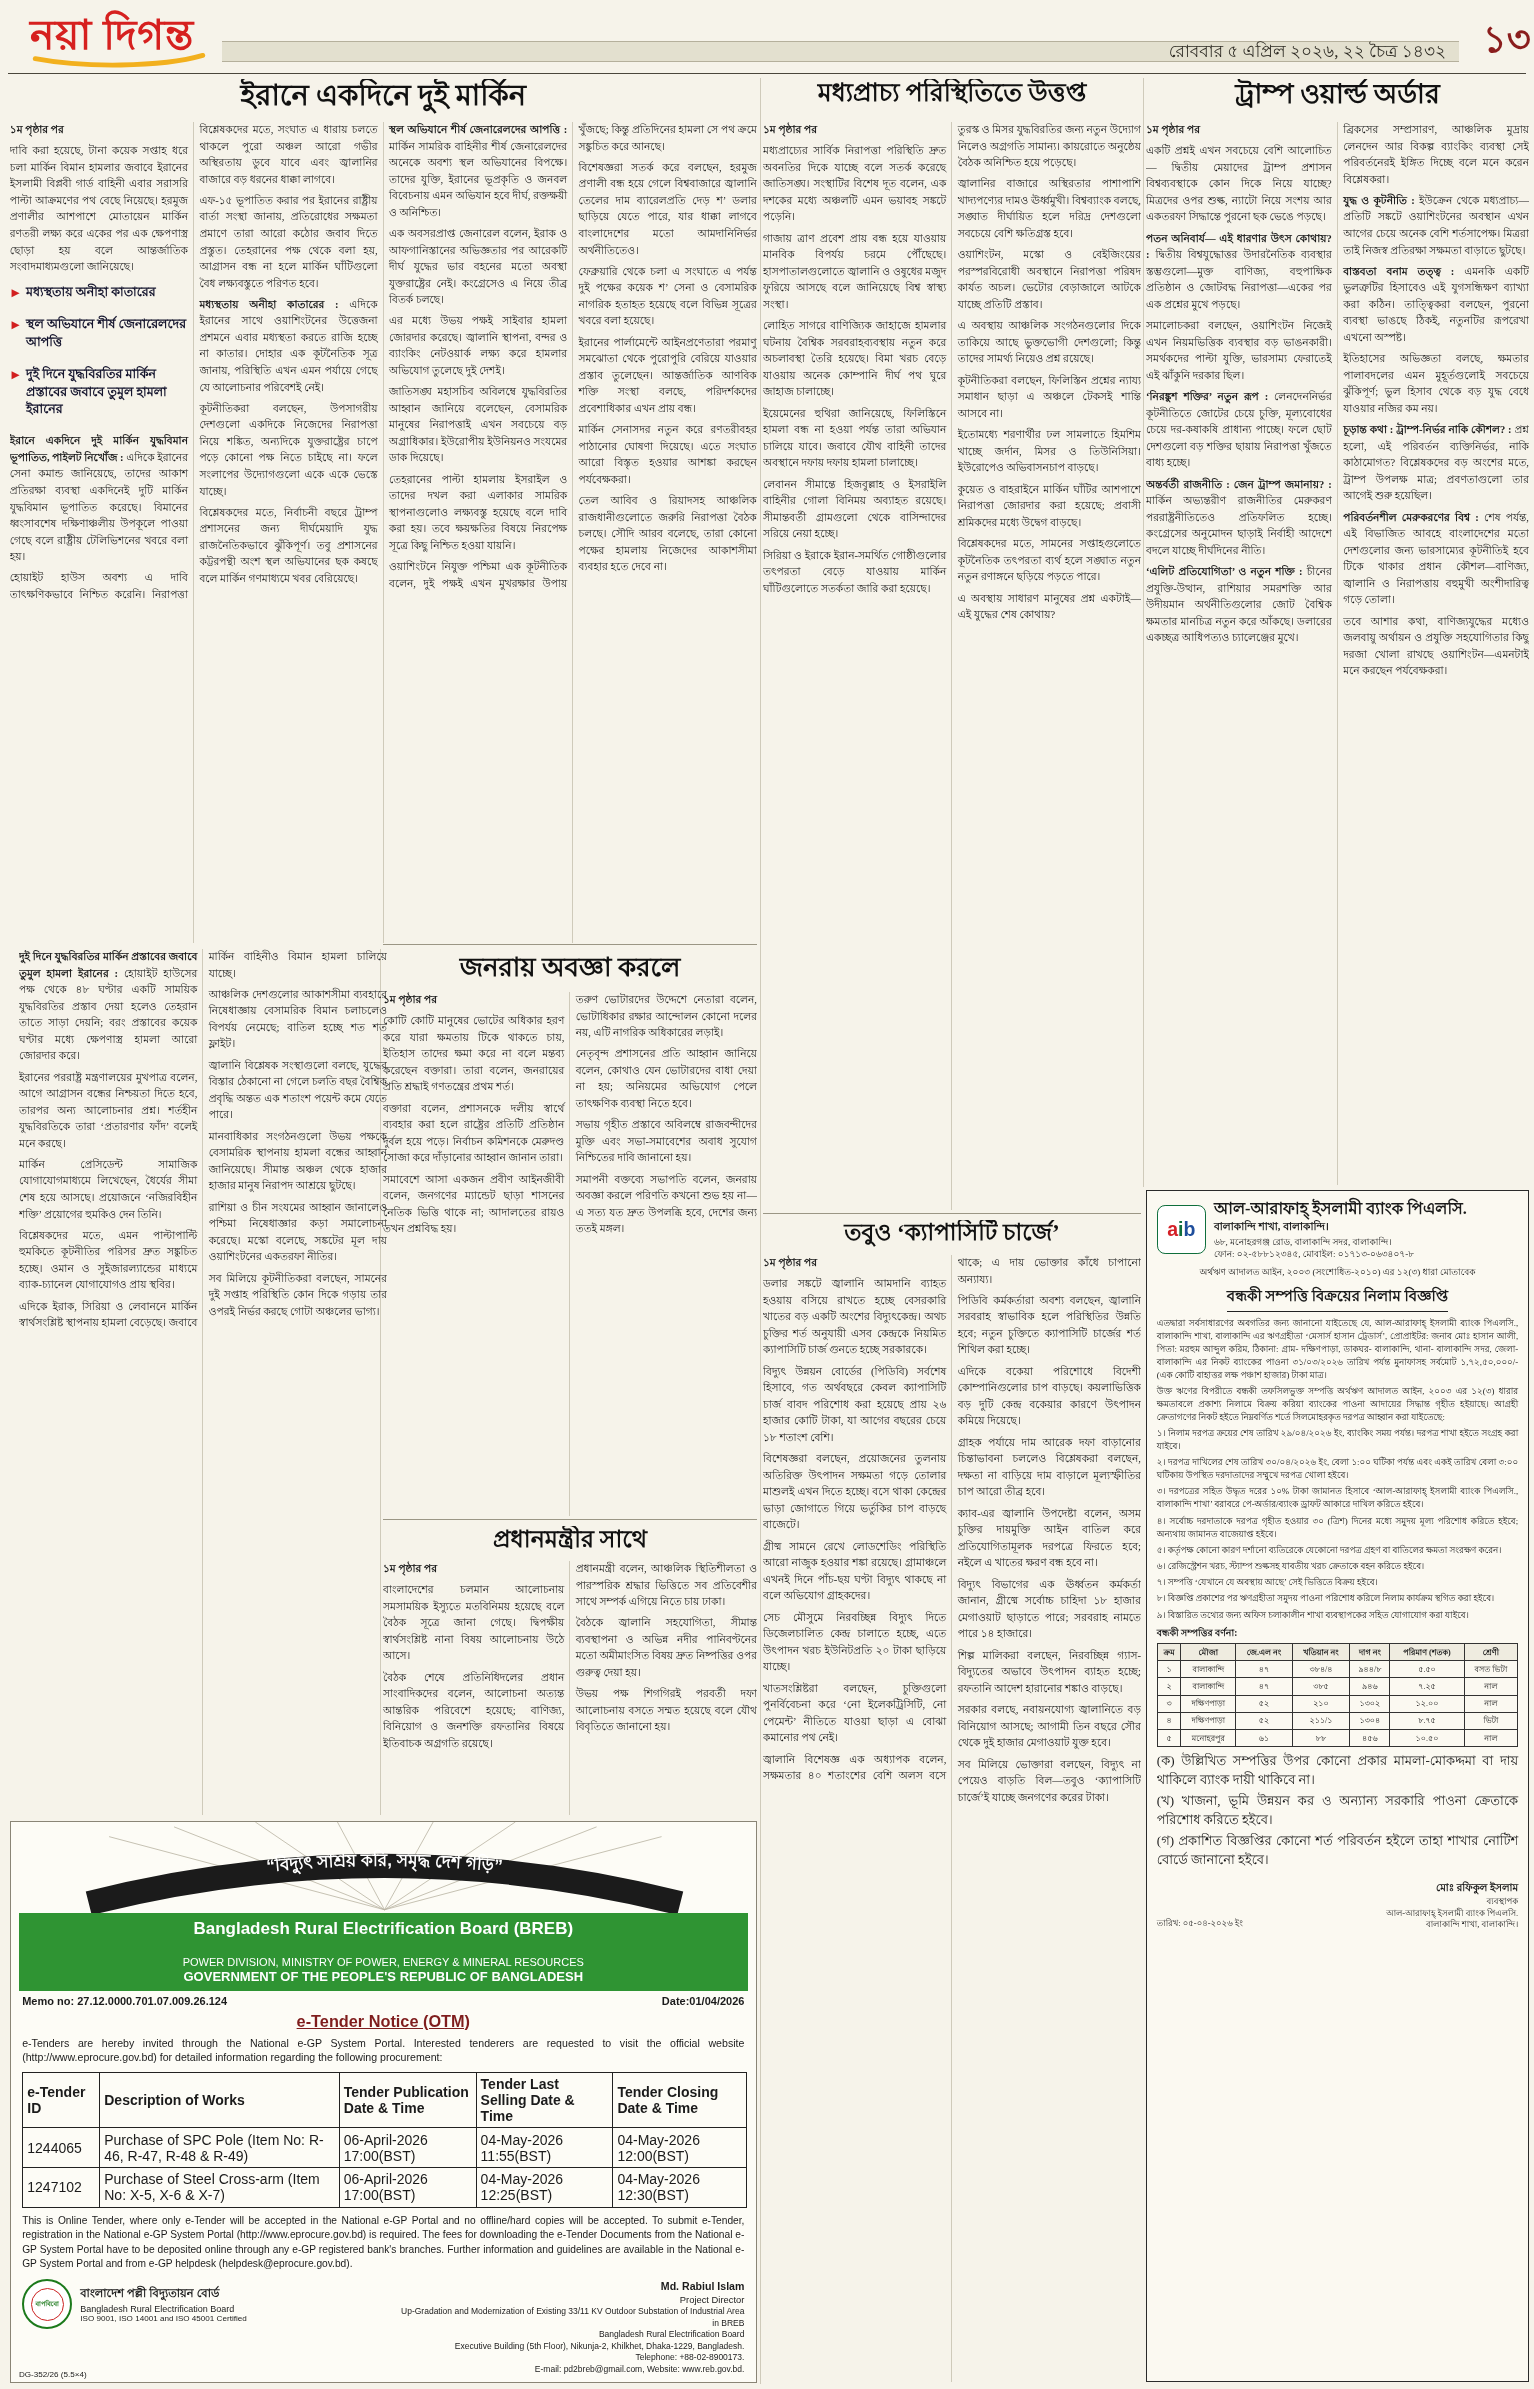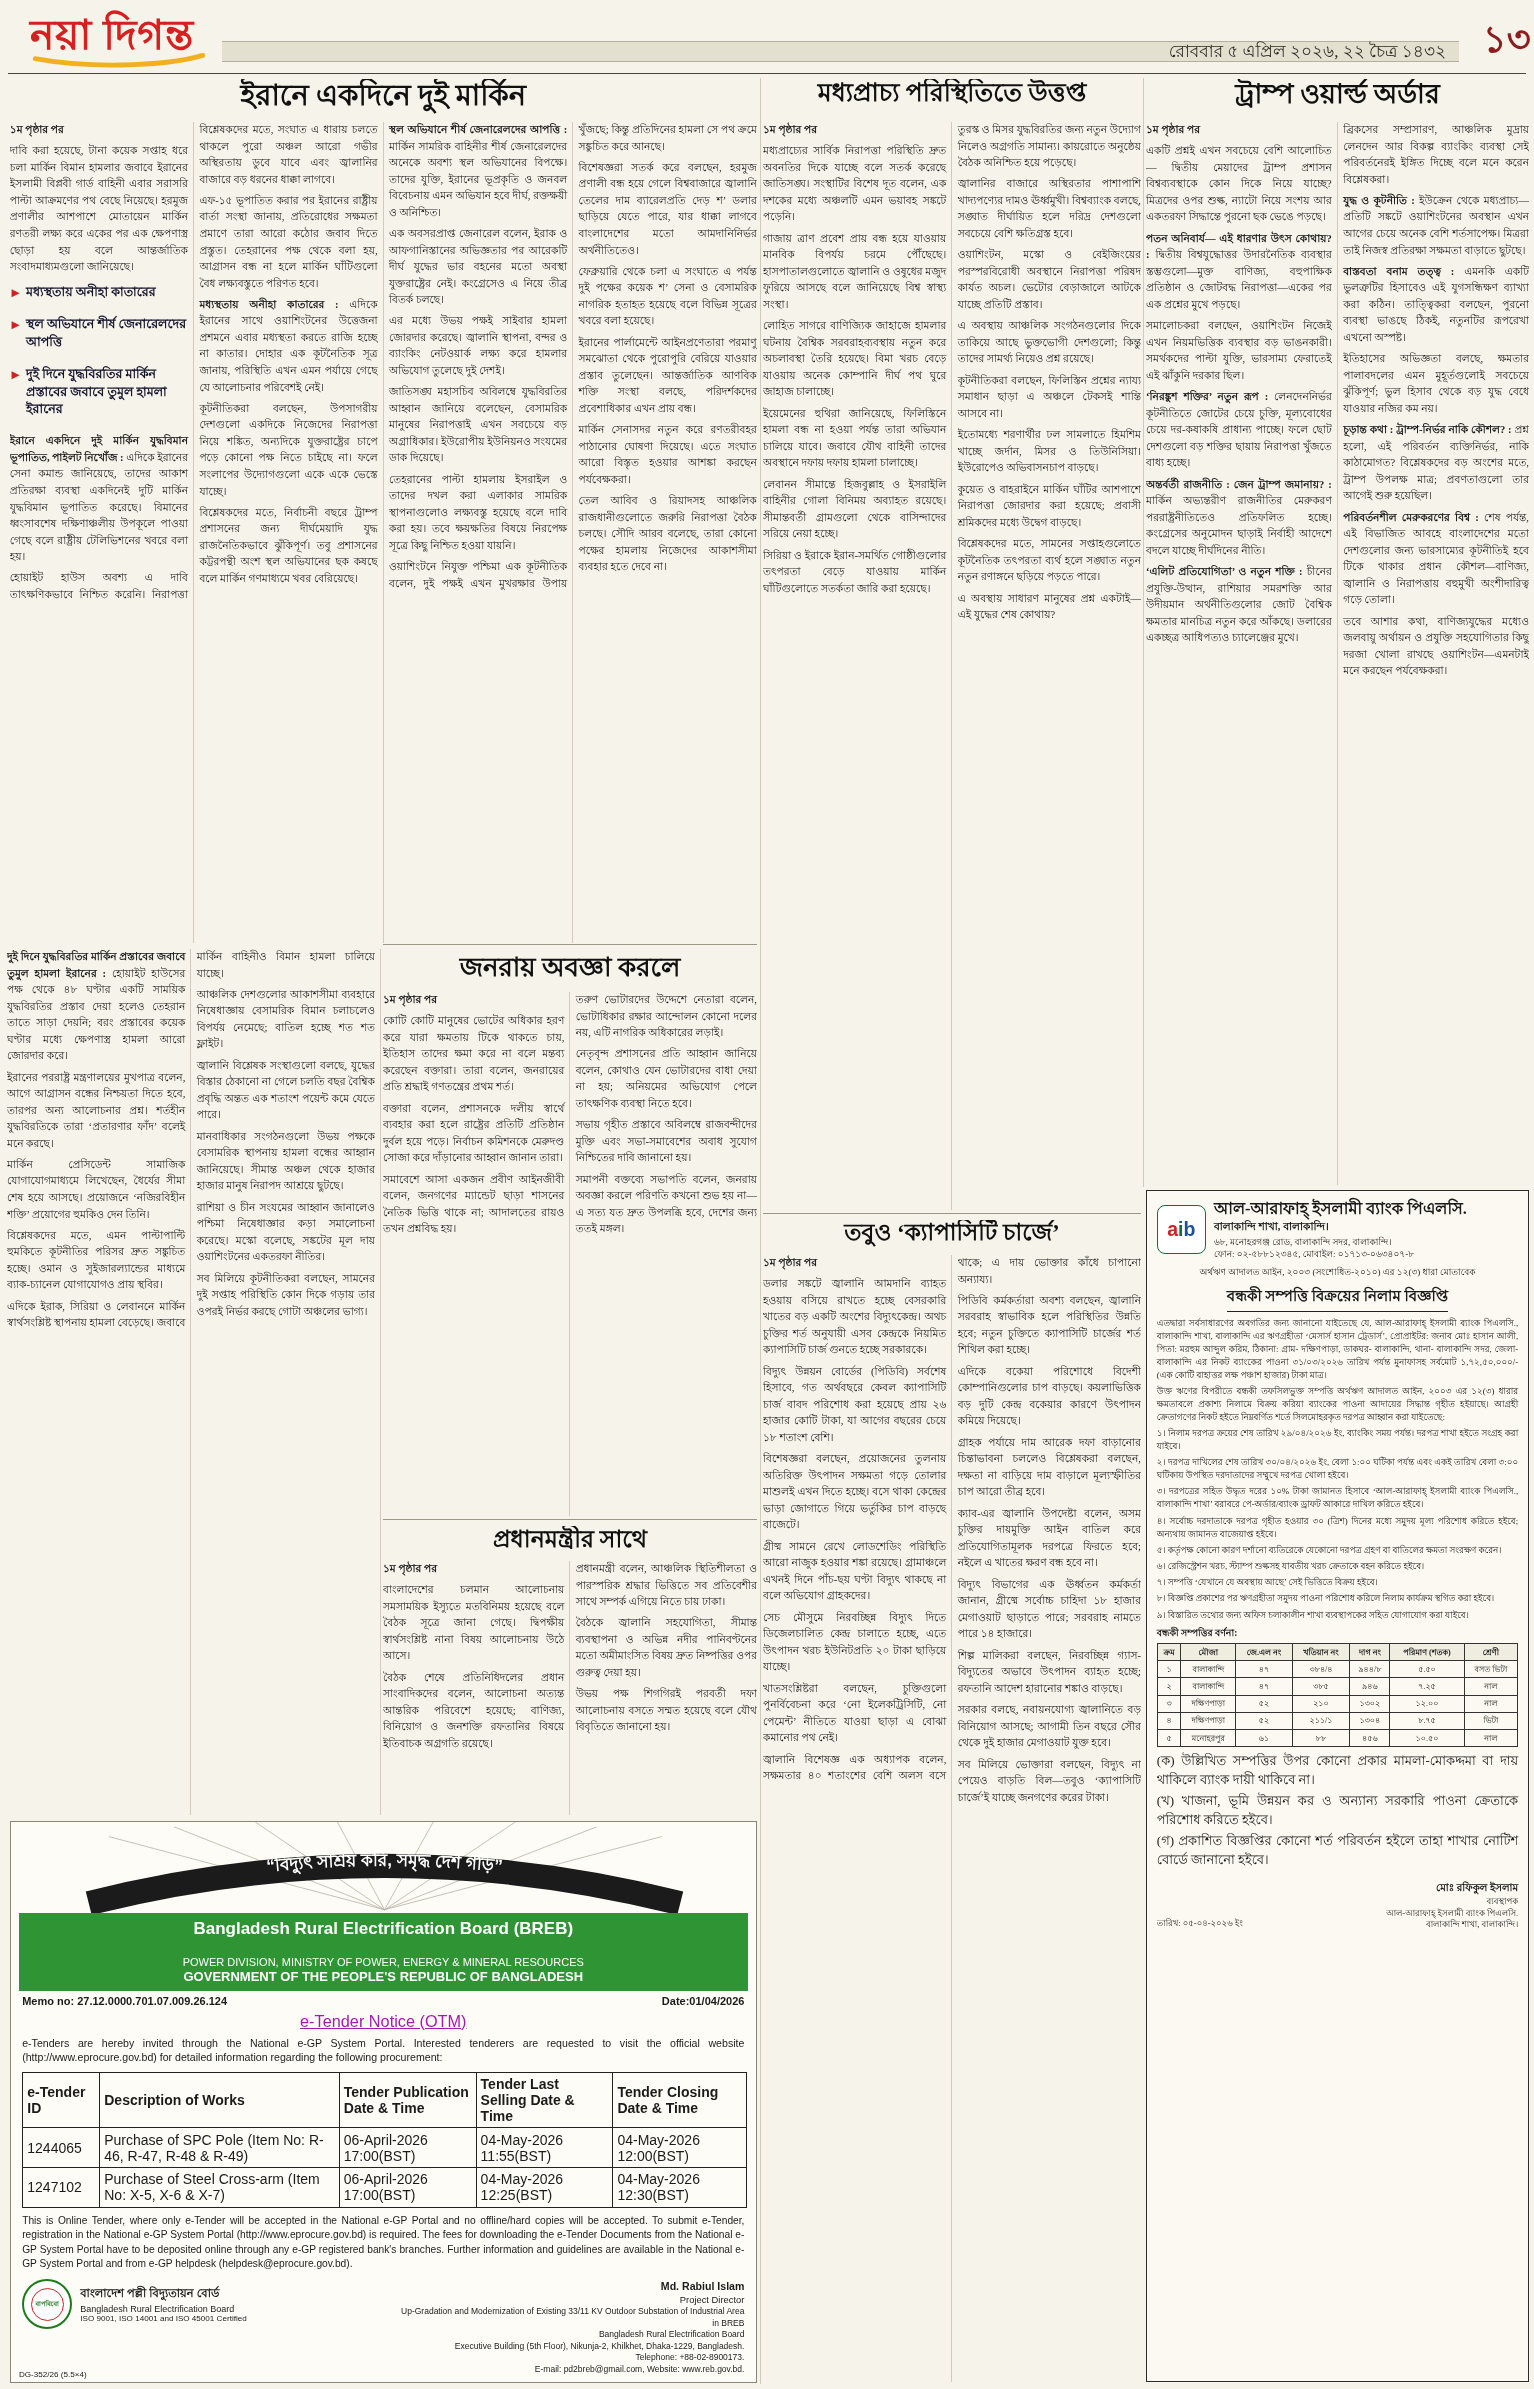--- a/index.html
+++ b/index.html
@@ -51,21 +51,21 @@
   .bank-sign{text-align:right;font-size:8.5px;line-height:1.4}
   .bank-sign .sig-name{font-weight:bold;font-size:10.2px}
   
   .breb-box{position:absolute;left:9.8px;top:1821px;width:747px;height:562px;border:0.8px solid #8a8576;background:#fdfcf6;font-family:"Liberation Sans","DejaVu Sans",sans-serif}
   .breb-arc{display:block;margin:0 auto}
   .breb-banner{margin:0 8.1px;background:#2f9433;color:#fff;text-align:center;padding:5.7px 3.3px 6.5px}
   .breb-banner .b1{font-size:17px;font-weight:bold}
   .breb-banner .b2{font-size:11px;margin-top:17px}
   .breb-banner .b3{font-size:13px;font-weight:bold;margin-top:1.6px}
   .breb-memo{display:flex;justify-content:space-between;padding:4.1px 11.4px 1.6px;font-size:11px;font-weight:bold}
-  .breb-title{text-align:center;color:#a21caf;font-size:16.3px;font-weight:normal;text-decoration:underline;margin:3.3px 0 4.9px}
+  .breb-title{text-align:center;color:#7f1d1d;font-size:16.3px;font-weight:bold;text-decoration:underline;margin:3.3px 0 4.9px}
   .breb-para{padding:0 11.4px;font-size:10.6px;line-height:1.4;text-align:justify}
   .breb-table{border-collapse:collapse;margin:6.5px 11.4px;width:725px;font-size:14px;text-align:left}
   .breb-table th,.breb-table td{border:0.8px solid #222;padding:3.3px 4.1px;vertical-align:middle}
   .breb-table th{font-weight:bold}
   .breb-foot{display:flex;justify-content:space-between;align-items:flex-start;margin:8.1px 11.4px 0}
   .breb-org{display:flex;gap:8.1px;align-items:center}
   .breb-logo{width:50px;height:50px;border:2.4px solid #1c7a1c;border-radius:50%;background:#fff;display:flex;align-items:center;justify-content:center;flex:0 0 auto}
   .breb-logo-inner{width:33px;height:33px;border-radius:50%;border:1.6px solid #c22;display:flex;align-items:center;justify-content:center;font-size:6.5px;color:#1c7a1c;font-weight:bold;text-align:center}
   .breb-org-lines .o1{font-size:11.4px;font-weight:bold}
   .breb-org-lines .o2{font-size:9px}
@@ -133,21 +133,21 @@
         <p>জাতিসঙ্ঘ মহাসচিব অবিলম্বে যুদ্ধবিরতির আহ্বান জানিয়ে বলেছেন, বেসামরিক মানুষের নিরাপত্তাই এখন সবচেয়ে বড় অগ্রাধিকার। ইউরোপীয় ইউনিয়নও সংযমের ডাক দিয়েছে।</p>
         <p>তেহরানের পাল্টা হামলায় ইসরাইল ও তাদের দখল করা এলাকার সামরিক স্থাপনাগুলোও লক্ষ্যবস্তু হয়েছে বলে দাবি করা হয়। তবে ক্ষয়ক্ষতির বিষয়ে নিরপেক্ষ সূত্রে কিছু নিশ্চিত হওয়া যায়নি।</p>
         <p>ওয়াশিংটনে নিযুক্ত পশ্চিমা এক কূটনীতিক বলেন, দুই পক্ষই এখন মুখরক্ষার উপায় খুঁজছে; কিন্তু প্রতিদিনের হামলা সে পথ ক্রমে সঙ্কুচিত করে আনছে।</p>
         <p>বিশেষজ্ঞরা সতর্ক করে বলছেন, হরমুজ প্রণালী বন্ধ হয়ে গেলে বিশ্ববাজারে জ্বালানি তেলের দাম ব্যারেলপ্রতি দেড় শ’ ডলার ছাড়িয়ে যেতে পারে, যার ধাক্কা লাগবে বাংলাদেশের মতো আমদানিনির্ভর অর্থনীতিতেও।</p>
         <p>ফেব্রুয়ারি থেকে চলা এ সংঘাতে এ পর্যন্ত দুই পক্ষের কয়েক শ’ সেনা ও বেসামরিক নাগরিক হতাহত হয়েছে বলে বিভিন্ন সূত্রের খবরে বলা হয়েছে।</p>
         <p>ইরানের পার্লামেন্টে আইনপ্রণেতারা পরমাণু সমঝোতা থেকে পুরোপুরি বেরিয়ে যাওয়ার প্রস্তাব তুলেছেন। আন্তর্জাতিক আণবিক শক্তি সংস্থা বলছে, পরিদর্শকদের প্রবেশাধিকার এখন প্রায় বন্ধ।</p>
         <p>মার্কিন সেনাসদর নতুন করে রণতরীবহর পাঠানোর ঘোষণা দিয়েছে। এতে সংঘাত আরো বিস্তৃত হওয়ার আশঙ্কা করছেন পর্যবেক্ষকরা।</p>
         <p>তেল আবিব ও রিয়াদসহ আঞ্চলিক রাজধানীগুলোতে জরুরি নিরাপত্তা বৈঠক চলছে। সৌদি আরব বলেছে, তারা কোনো পক্ষের হামলায় নিজেদের আকাশসীমা ব্যবহার হতে দেবে না।</p>
       </div>
   </section>
-  <section class="block body-text cols2" style="left:7px;top:949px;width:368px;height:866px">
+  <section class="block body-text cols2" style="left:19px;top:949px;width:368px;height:866px">
     <div>
         <p><span class="runin">দুই দিনে যুদ্ধবিরতির মার্কিন প্রস্তাবের জবাবে তুমুল হামলা ইরানের : </span>হোয়াইট হাউসের পক্ষ থেকে ৪৮ ঘণ্টার একটি সাময়িক যুদ্ধবিরতির প্রস্তাব দেয়া হলেও তেহরান তাতে সাড়া দেয়নি; বরং প্রস্তাবের কয়েক ঘণ্টার মধ্যে ক্ষেপণাস্ত্র হামলা আরো জোরদার করে।</p>
         <p>ইরানের পররাষ্ট্র মন্ত্রণালয়ের মুখপাত্র বলেন, আগে আগ্রাসন বন্ধের নিশ্চয়তা দিতে হবে, তারপর অন্য আলোচনার প্রশ্ন। শর্তহীন যুদ্ধবিরতিকে তারা ‘প্রতারণার ফাঁদ’ বলেই মনে করছে।</p>
         <p>মার্কিন প্রেসিডেন্ট সামাজিক যোগাযোগমাধ্যমে লিখেছেন, ধৈর্যের সীমা শেষ হয়ে আসছে। প্রয়োজনে ‘নজিরবিহীন শক্তি’ প্রয়োগের হুমকিও দেন তিনি।</p>
         <p>বিশ্লেষকদের মতে, এমন পাল্টাপাল্টি হুমকিতে কূটনীতির পরিসর দ্রুত সঙ্কুচিত হচ্ছে। ওমান ও সুইজারল্যান্ডের মাধ্যমে ব্যাক-চ্যানেল যোগাযোগও প্রায় স্থবির।</p>
         <p>এদিকে ইরাক, সিরিয়া ও লেবাননে মার্কিন স্বার্থসংশ্লিষ্ট স্থাপনায় হামলা বেড়েছে। জবাবে মার্কিন বাহিনীও বিমান হামলা চালিয়ে যাচ্ছে।</p>
         <p>আঞ্চলিক দেশগুলোর আকাশসীমা ব্যবহারে নিষেধাজ্ঞায় বেসামরিক বিমান চলাচলেও বিপর্যয় নেমেছে; বাতিল হচ্ছে শত শত ফ্লাইট।</p>
         <p>জ্বালানি বিশ্লেষক সংস্থাগুলো বলছে, যুদ্ধের বিস্তার ঠেকানো না গেলে চলতি বছর বৈশ্বিক প্রবৃদ্ধি অন্তত এক শতাংশ পয়েন্ট কমে যেতে পারে।</p>
         <p>মানবাধিকার সংগঠনগুলো উভয় পক্ষকে বেসামরিক স্থাপনায় হামলা বন্ধের আহ্বান জানিয়েছে। সীমান্ত অঞ্চল থেকে হাজার হাজার মানুষ নিরাপদ আশ্রয়ে ছুটছে।</p>
         <p>রাশিয়া ও চীন সংযমের আহ্বান জানালেও পশ্চিমা নিষেধাজ্ঞার কড়া সমালোচনা করেছে। মস্কো বলেছে, সঙ্কটের মূল দায় ওয়াশিংটনের একতরফা নীতির।</p>

